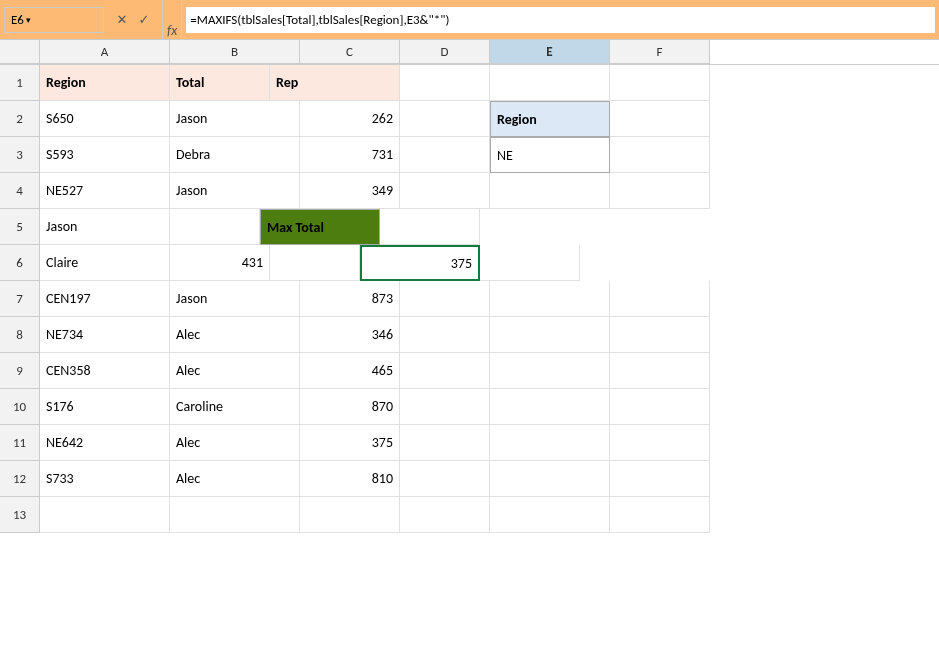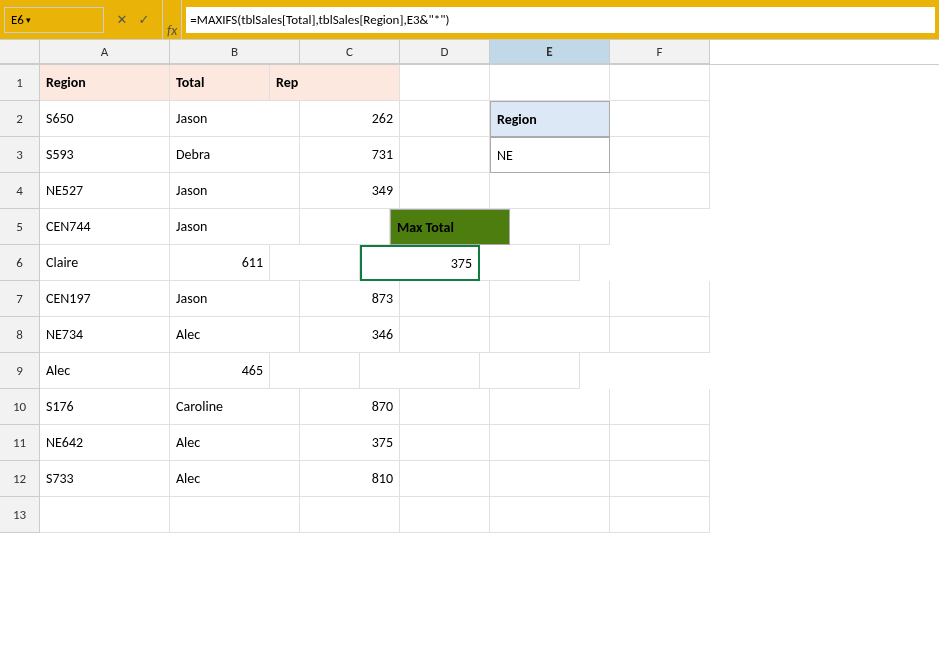--- a/index.html
+++ b/index.html
@@ -11,21 +11,21 @@
       height: 652px;
       overflow: hidden;
     }
 
     
     .formula-bar {
       display: flex;
       align-items: center;
       height: 40px;
       border-bottom: 1px solid #ccc;
-      background: #eab308;
+      background: #fdba74;
       padding: 0 4px;
       gap: 4px;
     }
     .cell-ref-box {
       width: 100px;
       height: 26px;
       border: 1px solid #ccc;
       display: flex;
       align-items: center;
       padding: 0 6px;
@@ -281,33 +281,32 @@
       <div class="cell col-a">NE527</div>
       <div class="cell col-b">Jason</div>
       <div class="cell col-c">349</div>
       <div class="cell col-d"></div>
       <div class="cell col-e"></div>
       <div class="cell col-f"></div>
     </div>
 
     <div class="grid-row">
       <div class="row-header">5</div>
-      <div class="cell col-a">CEN744</div>
       <div class="cell col-b">Jason</div>
       <div class="cell col-d"></div>
       <div class="cell col-e maxtotal-box">
           <span>Max Total</span>
         </div>
       <div class="cell col-f"></div>
     </div>
 
     <div class="grid-row">
       <div class="row-header">6</div>
       <div class="cell col-b">Claire</div>
-      <div class="cell col-c">611</div>
+      <div class="cell col-c">431</div>
       <div class="cell col-d"></div>
       <div class="cell col-e maxtotal-value active-cell">375</div>
       <div class="cell col-f"></div>
     </div>
 
     <div class="grid-row">
       <div class="row-header">7</div>
       <div class="cell col-a">CEN197</div>
       <div class="cell col-b">Jason</div>
       <div class="cell col-c">873</div>
@@ -321,20 +320,21 @@
       <div class="cell col-a">NE734</div>
       <div class="cell col-b">Alec</div>
       <div class="cell col-c">346</div>
       <div class="cell col-d"></div>
       <div class="cell col-e"></div>
       <div class="cell col-f"></div>
     </div>
 
     <div class="grid-row">
       <div class="row-header">9</div>
+      <div class="cell col-a">CEN358</div>
       <div class="cell col-b">Alec</div>
       <div class="cell col-c">465</div>
       <div class="cell col-d"></div>
       <div class="cell col-e"></div>
       <div class="cell col-f"></div>
     </div>
 
     <div class="grid-row">
       <div class="row-header">10</div>
       <div class="cell col-a">S176</div>

